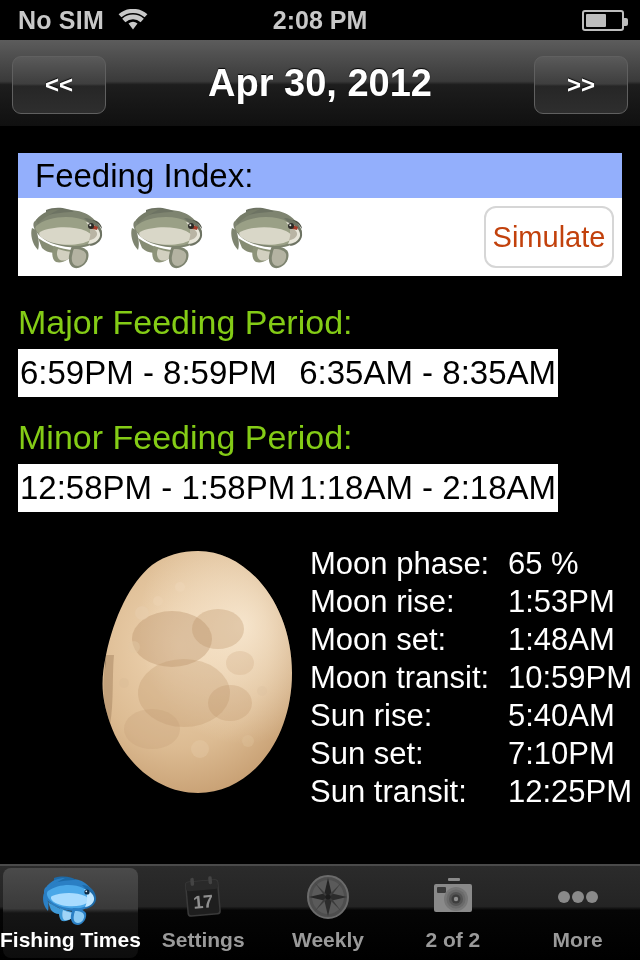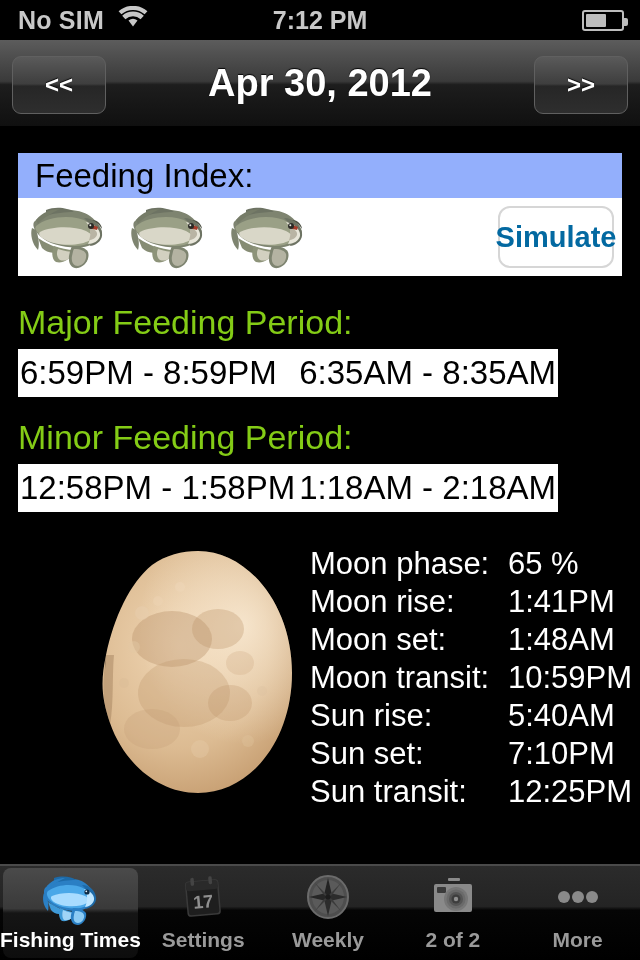--- a/index.html
+++ b/index.html
@@ -10,21 +10,21 @@
     overflow: hidden;
   }
   #app { position: relative; width: 640px; height: 960px; background: #000; }
 
   
   .statusbar {
     position: absolute; top: 0; left: 0; width: 640px; height: 40px;
     background: #000;
     display: flex; align-items: center;
   }
-  .sb-left { display: flex; align-items: flex-start; gap: 14px; padding-left: 18px; }
+  .sb-left { display: flex; align-items: flex-end; gap: 14px; padding-left: 18px; }
   .sb-carrier { color: #c8c8c8; font-size: 25px; font-weight: bold; letter-spacing: .2px; }
   .sb-center {
     position: absolute; left: 0; width: 640px; text-align: center;
     color: #c8c8c8; font-size: 25px; font-weight: bold;
   }
   .sb-right { position: absolute; right: 16px; display: flex; align-items: center; }
   .batt { position: relative; width: 42px; height: 21px; border: 2px solid #bdbdbd; border-radius: 3px; }
   .batt-fill { position: absolute; top: 2px; left: 2px; bottom: 2px; background: #bdbdbd; border-radius: 1px; }
   .batt-cap { position: absolute; right: -6px; top: 6px; width: 4px; height: 8px; background: #bdbdbd; border-radius: 0 2px 2px 0; }
 
@@ -59,23 +59,23 @@
     font-size: 33px; line-height: 45px; height: 45px;
     padding-left: 17px;
   }
   .index-body {
     background: #fff; height: 78px;
     display: flex; align-items: center; position: relative;
   }
   .fish-row { display: flex; align-items: center; padding-left: 10px; gap: 12px; }
   .fish-icon { width: 88px; height: 70px; display: block; }
   .simulate-btn {
-    position: absolute; right: 8px; top: 8px; width: 116px; height: 62px;
+    position: absolute; right: 8px; top: 8px; width: 130px; height: 62px;
     border: 2px solid #d6d6d6; border-radius: 12px; background: #fff;
-    color: #0369a1; font-size: 29px; font-weight: bold;
+    color: #c2410c; font-size: 29px; font-weight: normal;
     display: flex; align-items: center; justify-content: center;
   }
 
   .section-label {
     position: absolute; left: 18px; color: #84cc16; font-size: 34px; line-height: 44px;
   }
   .time-bar {
     position: absolute; left: 18px; width: 540px; height: 48px;
     background: #fff; color: #000; font-size: 33px;
     display: flex; align-items: center; justify-content: space-between;
@@ -130,21 +130,21 @@
     <div class="sb-left">
       <span class="sb-carrier">No SIM</span>
       <span>
         <svg width="30" height="22" viewBox="0 0 30 22">
           <path d="M15 20.5 L10.5 14.5 A7.5 7.5 0 0 1 19.5 14.5 Z" fill="#c8c8c8"></path>
           <path d="M4.2 9.8 A16 16 0 0 1 25.8 9.8 L22.6 13.2 A11.6 11.6 0 0 0 7.4 13.2 Z" fill="#c8c8c8"></path>
           <path d="M0.6 5.2 A22 22 0 0 1 29.4 5.2 L26.6 8.3 A18 18 0 0 0 3.4 8.3 Z" fill="#c8c8c8"></path>
         </svg>
       </span>
     </div>
-    <div class="sb-center">7:12 PM</div>
+    <div class="sb-center">2:08 PM</div>
     <div class="sb-right">
       <span class="batt">
         <span class="batt-fill" style="width: 19.72px;"></span>
         <span class="batt-cap"></span>
       </span>
     </div>
   </div>
 
   <div class="navbar">
     <div class="nav-btn nav-prev">&lt;&lt;</div>
@@ -283,21 +283,21 @@
       </svg>
     </div>
 
     <div class="astro-table">
       <div class="astro-row">
         <span class="astro-key">Moon phase:</span>
         <span class="astro-val">65 %</span>
       </div>
       <div class="astro-row">
         <span class="astro-key">Moon rise:</span>
-        <span class="astro-val">1:41PM</span>
+        <span class="astro-val">1:53PM</span>
       </div>
       <div class="astro-row">
         <span class="astro-key">Moon set:</span>
         <span class="astro-val">1:48AM</span>
       </div>
       <div class="astro-row">
         <span class="astro-key">Moon transit:</span>
         <span class="astro-val">10:59PM</span>
       </div>
       <div class="astro-row">

